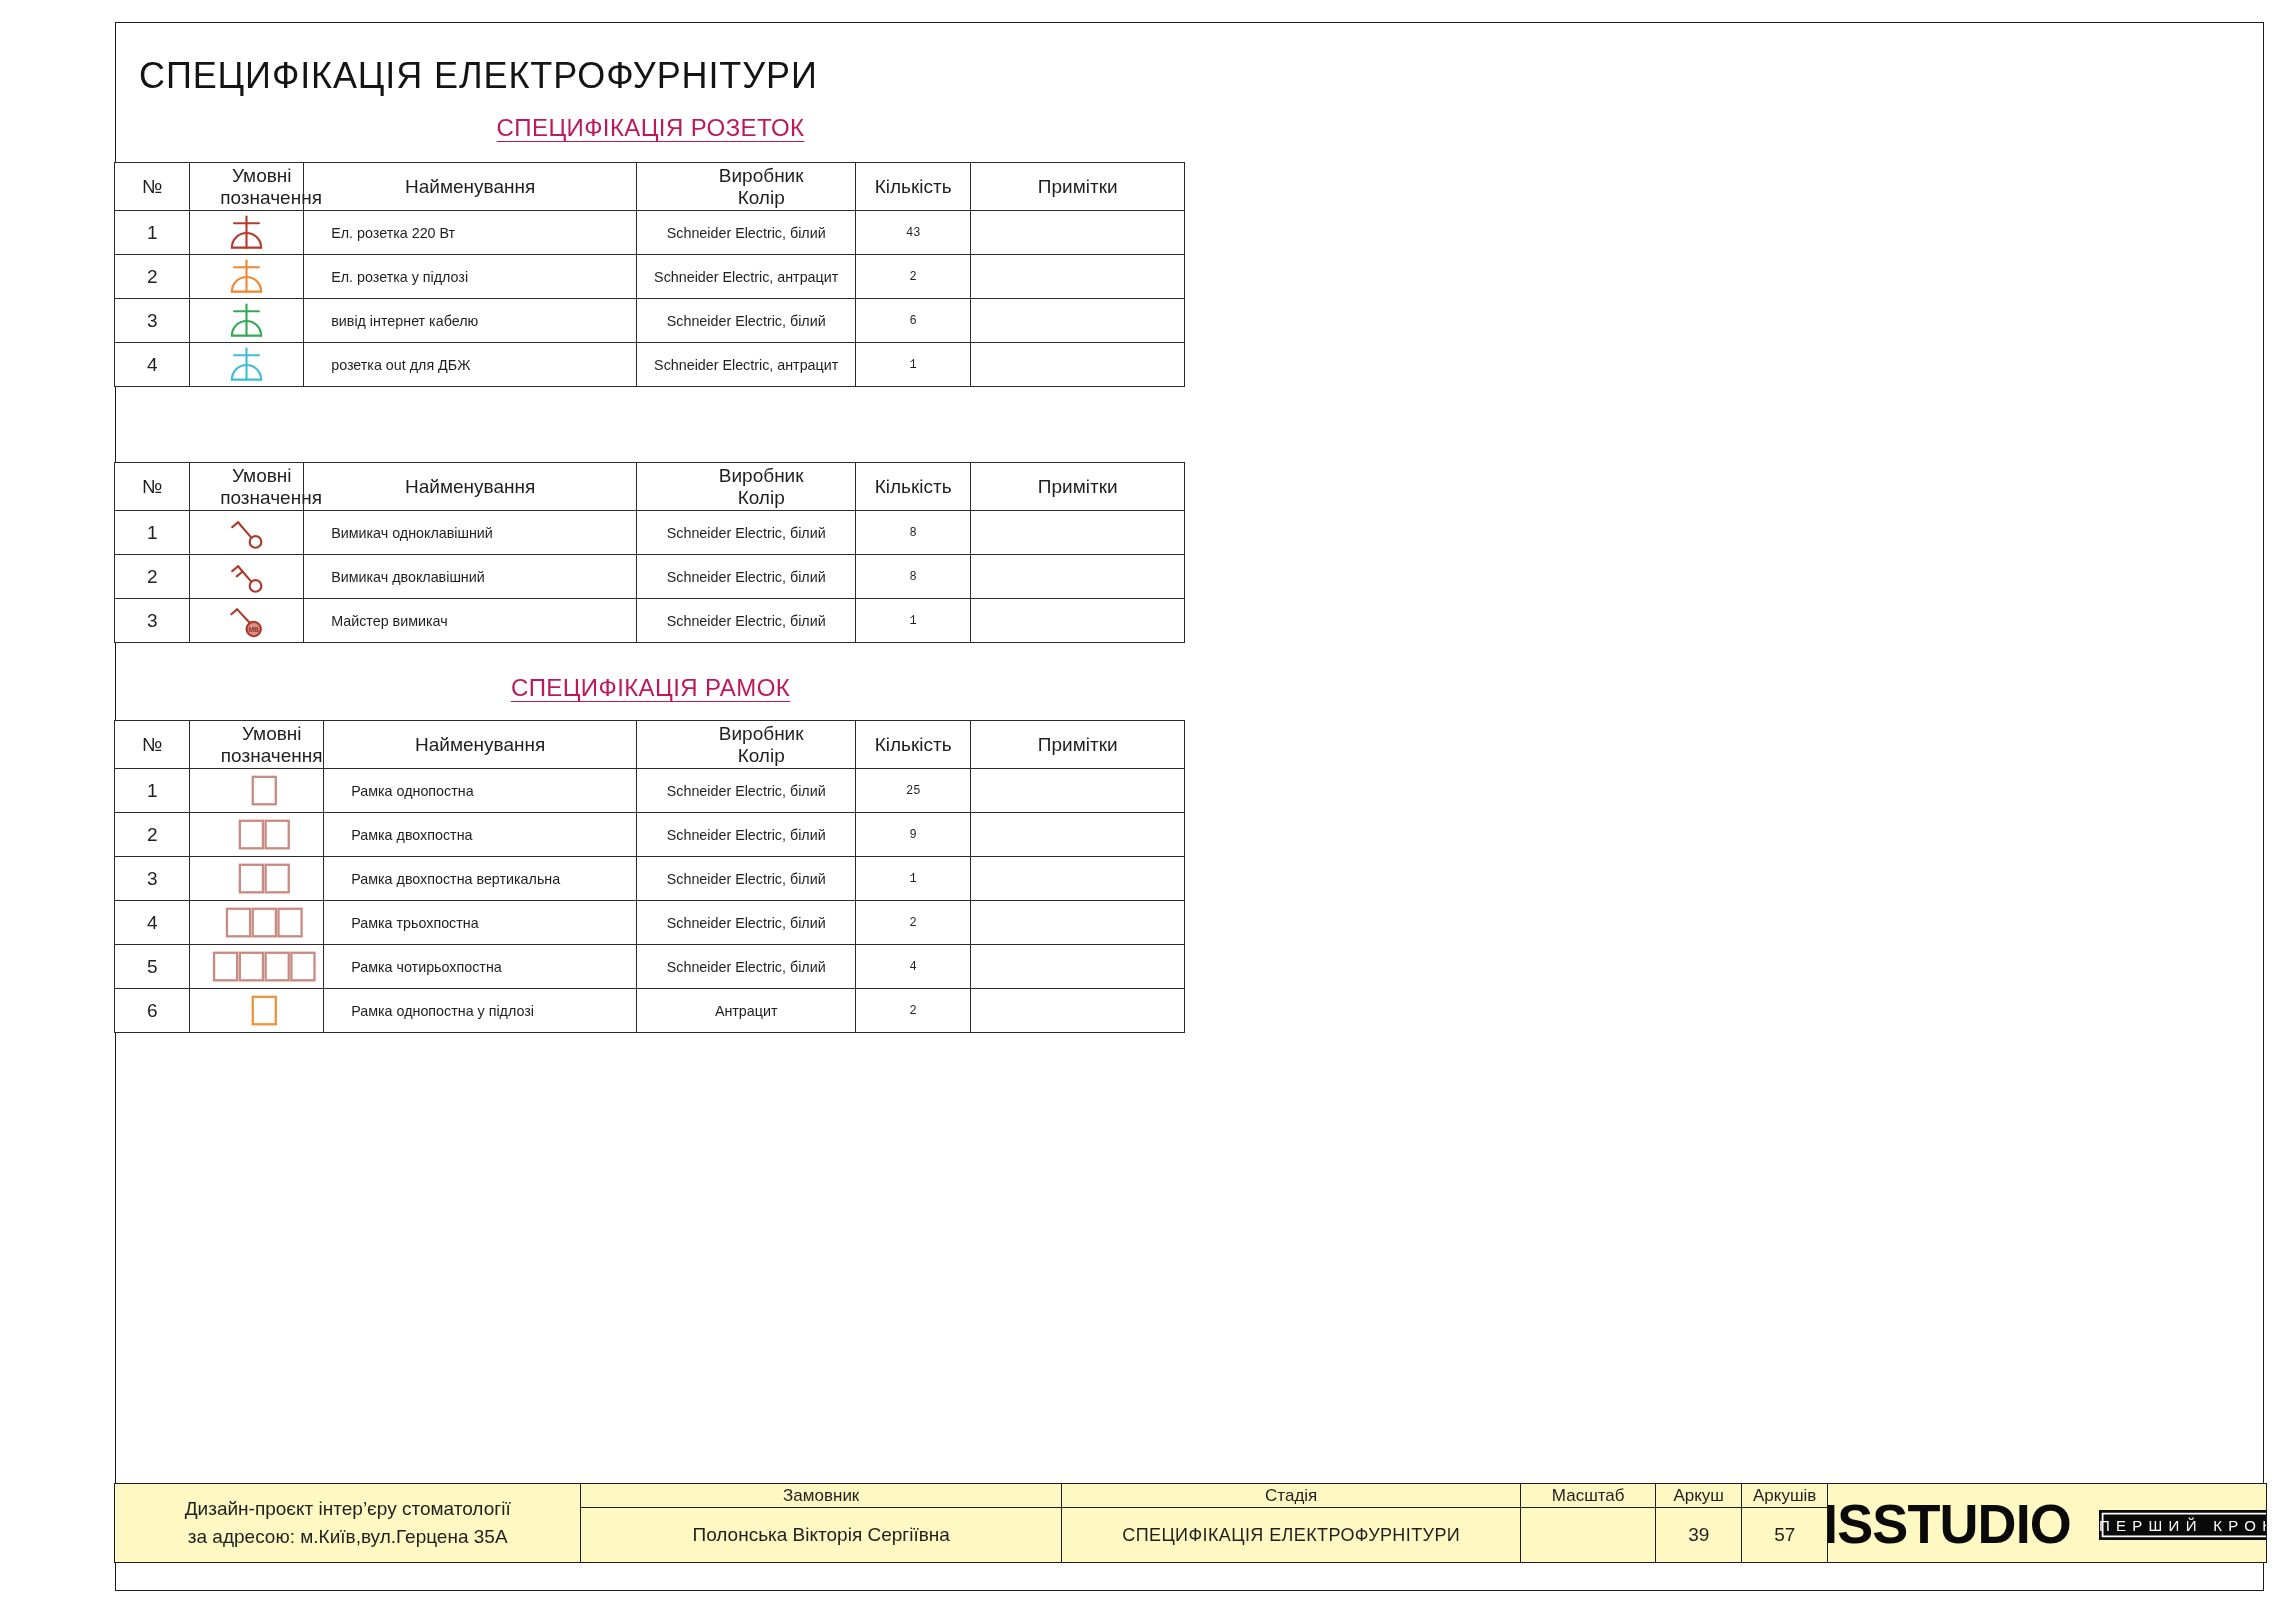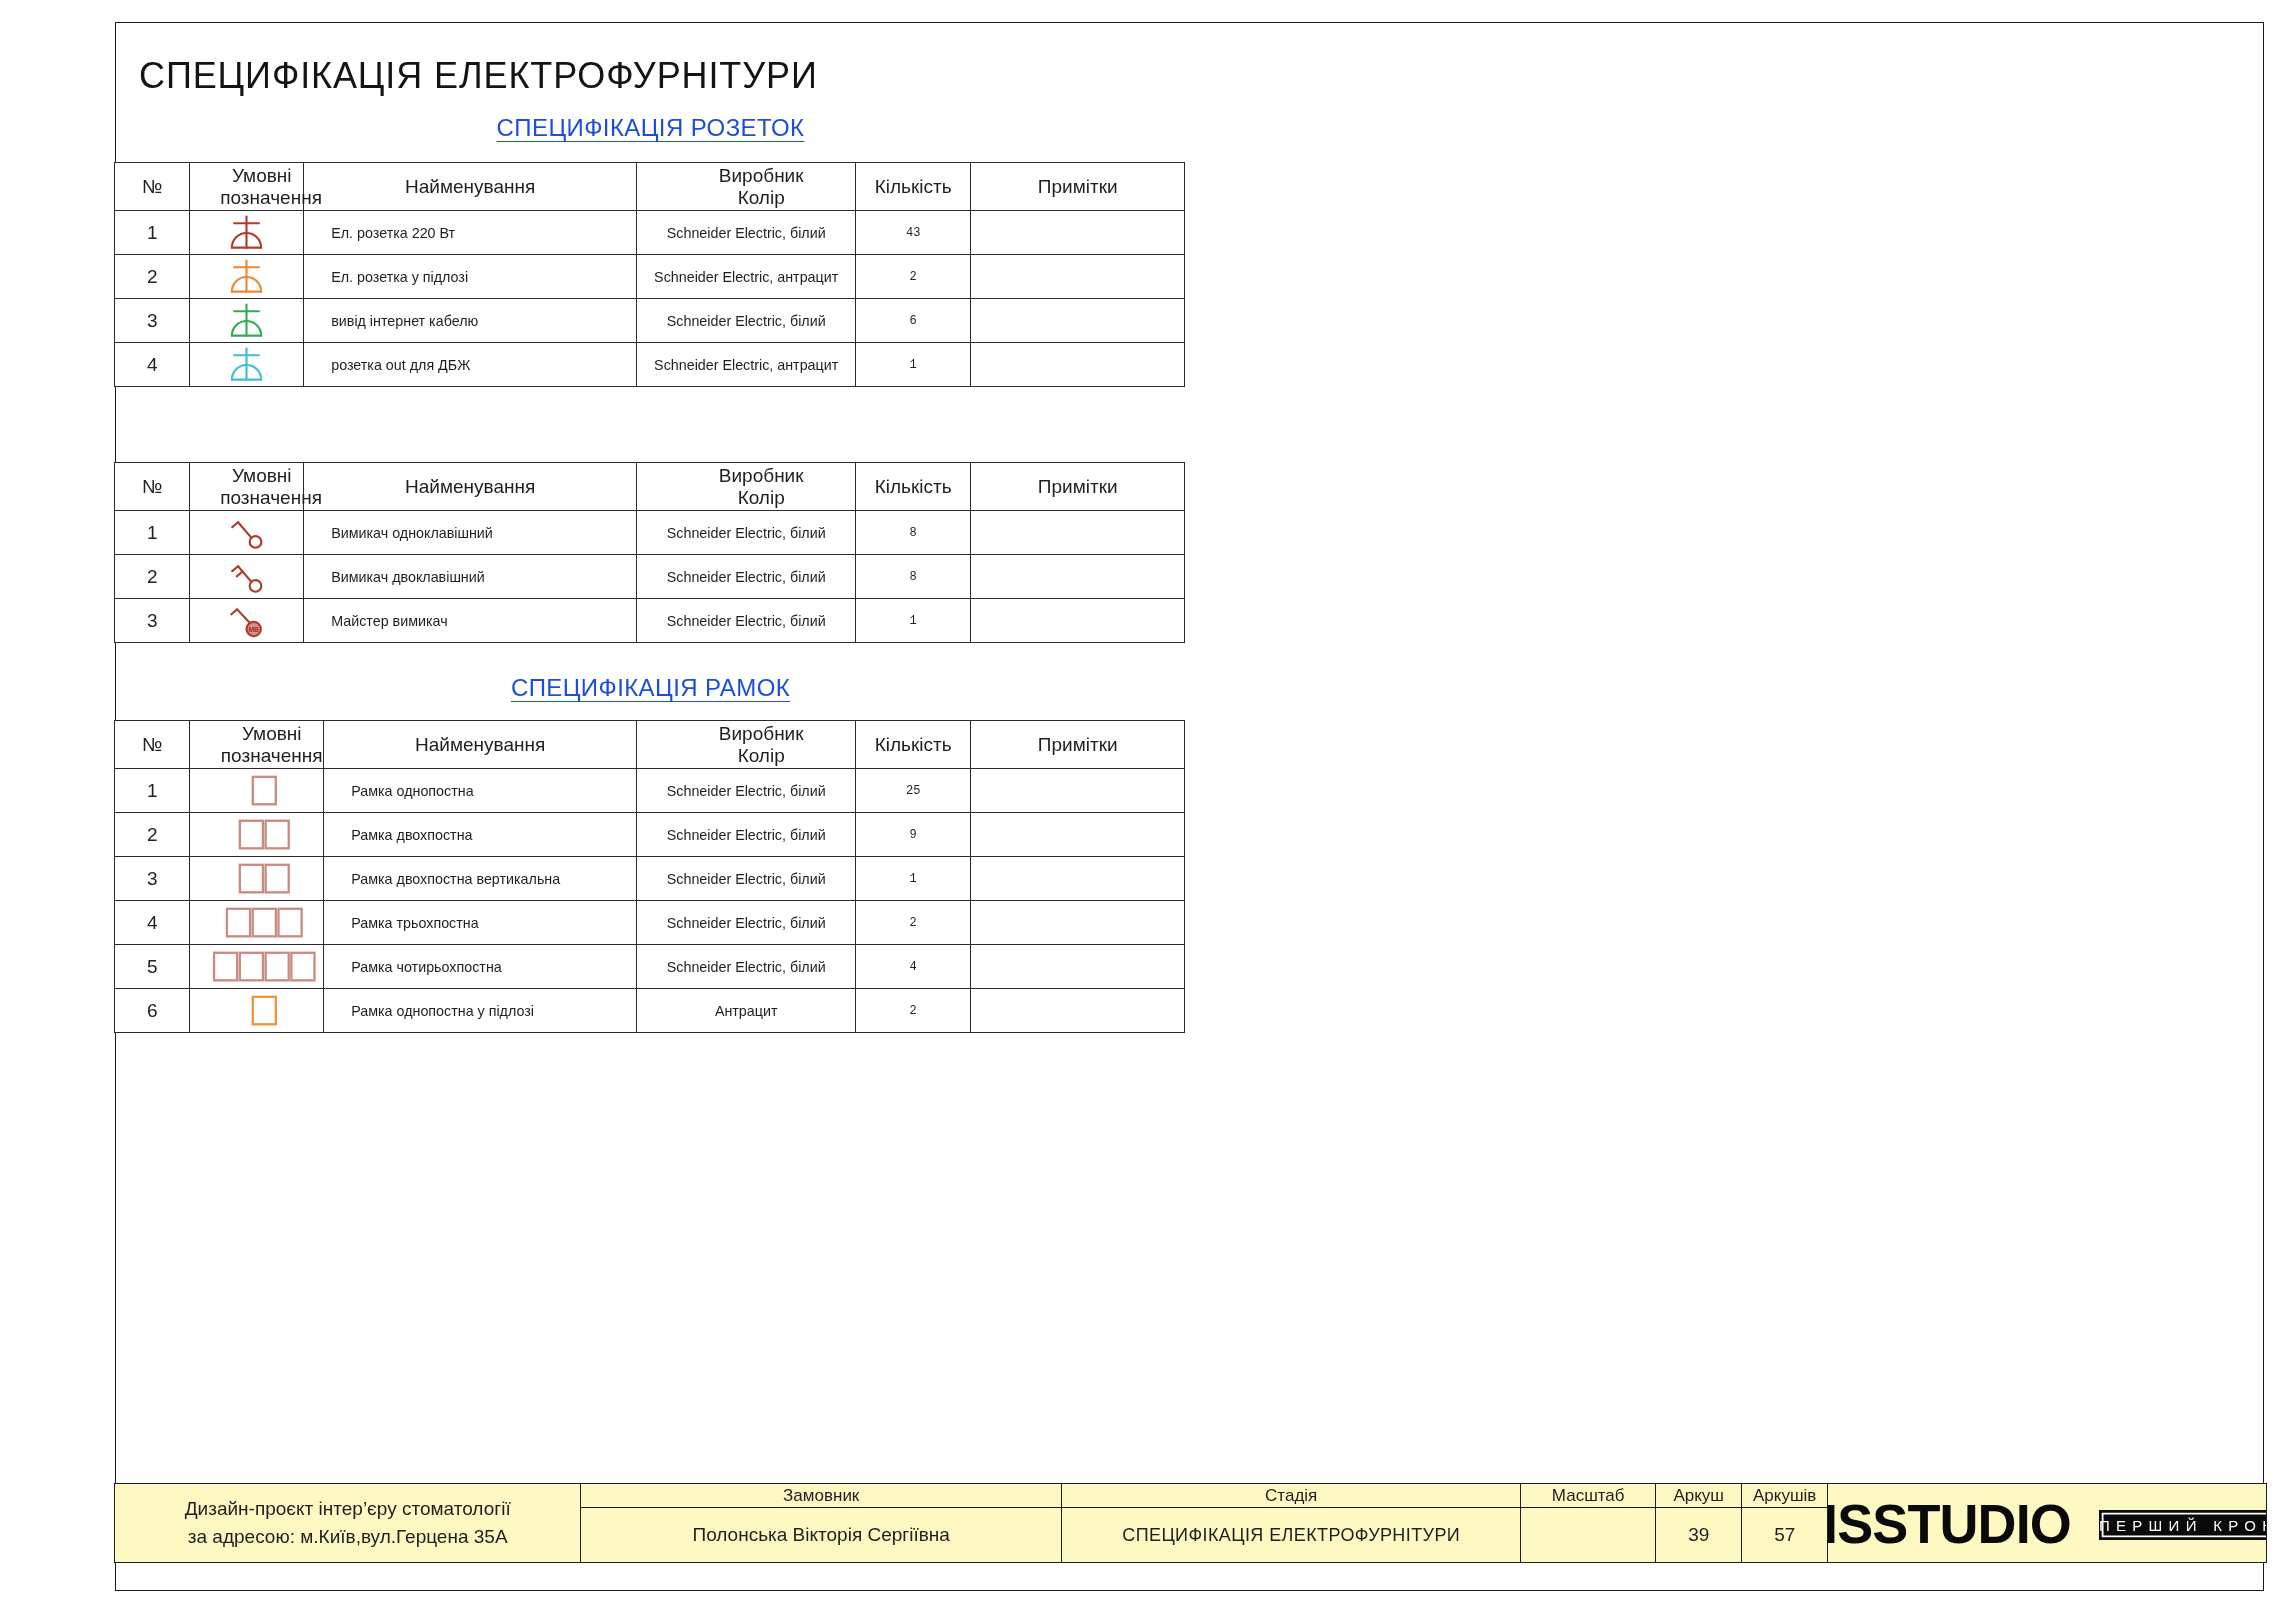--- a/index.html
+++ b/index.html
@@ -13,21 +13,21 @@
     border:1.8px solid #1c1c1c; background:#fff;
   }
 
   .main-title {
     position:absolute; left:23px; top:32px;
     font-size:36px; letter-spacing:0.9px; color:#141414; white-space:nowrap;
   }
 
   .sec-heading {
     position:absolute; left:0; width:1069px; text-align:center;
-    font-size:24px; letter-spacing:0.4px; color:#1d4ed8;
+    font-size:24px; letter-spacing:0.4px; color:#be185d;
     text-decoration:underline; text-underline-offset:4.5px; text-decoration-thickness:1.3px;
     white-space:nowrap;
   }
   .h1 { top:91px; } .h2 { top:391px; } .h3 { top:651px; }
 
   table.spec {
     position:absolute; left:-1.8px; width:1071px;
     border-collapse:collapse; table-layout:fixed; background:#fff;
   }
   .t1 { top:139px; } .t2 { top:439px; } .t3 { top:697px; }

